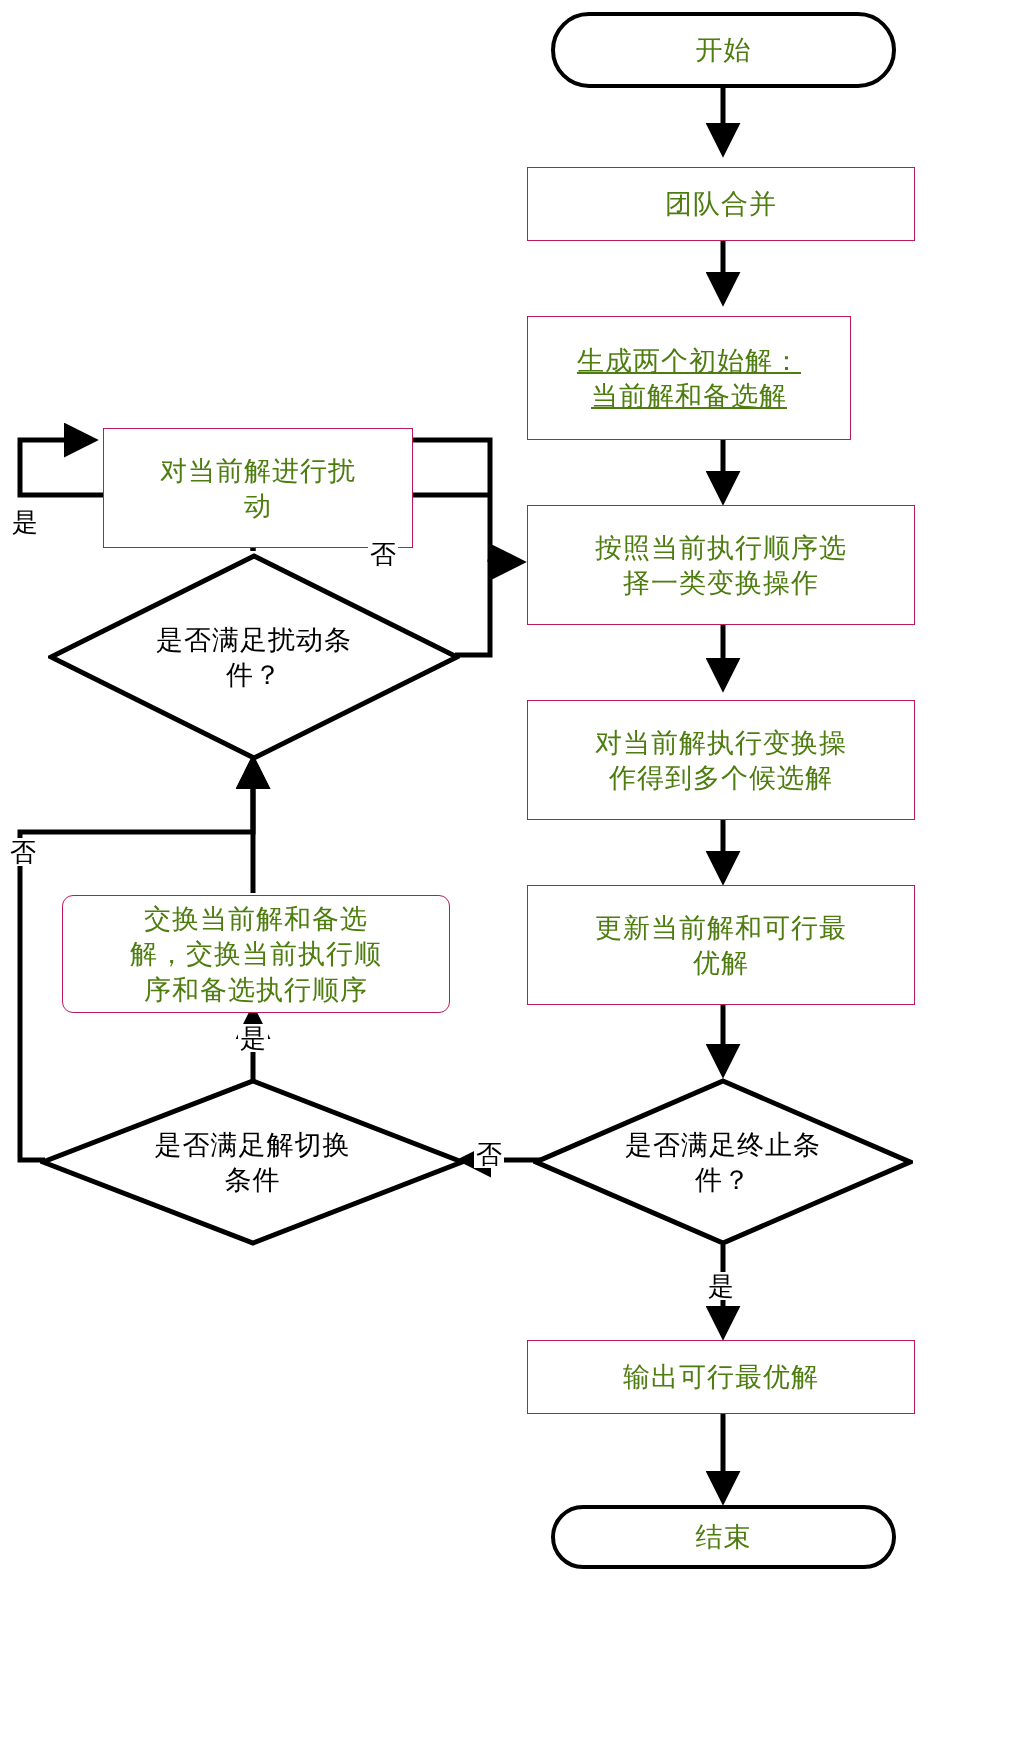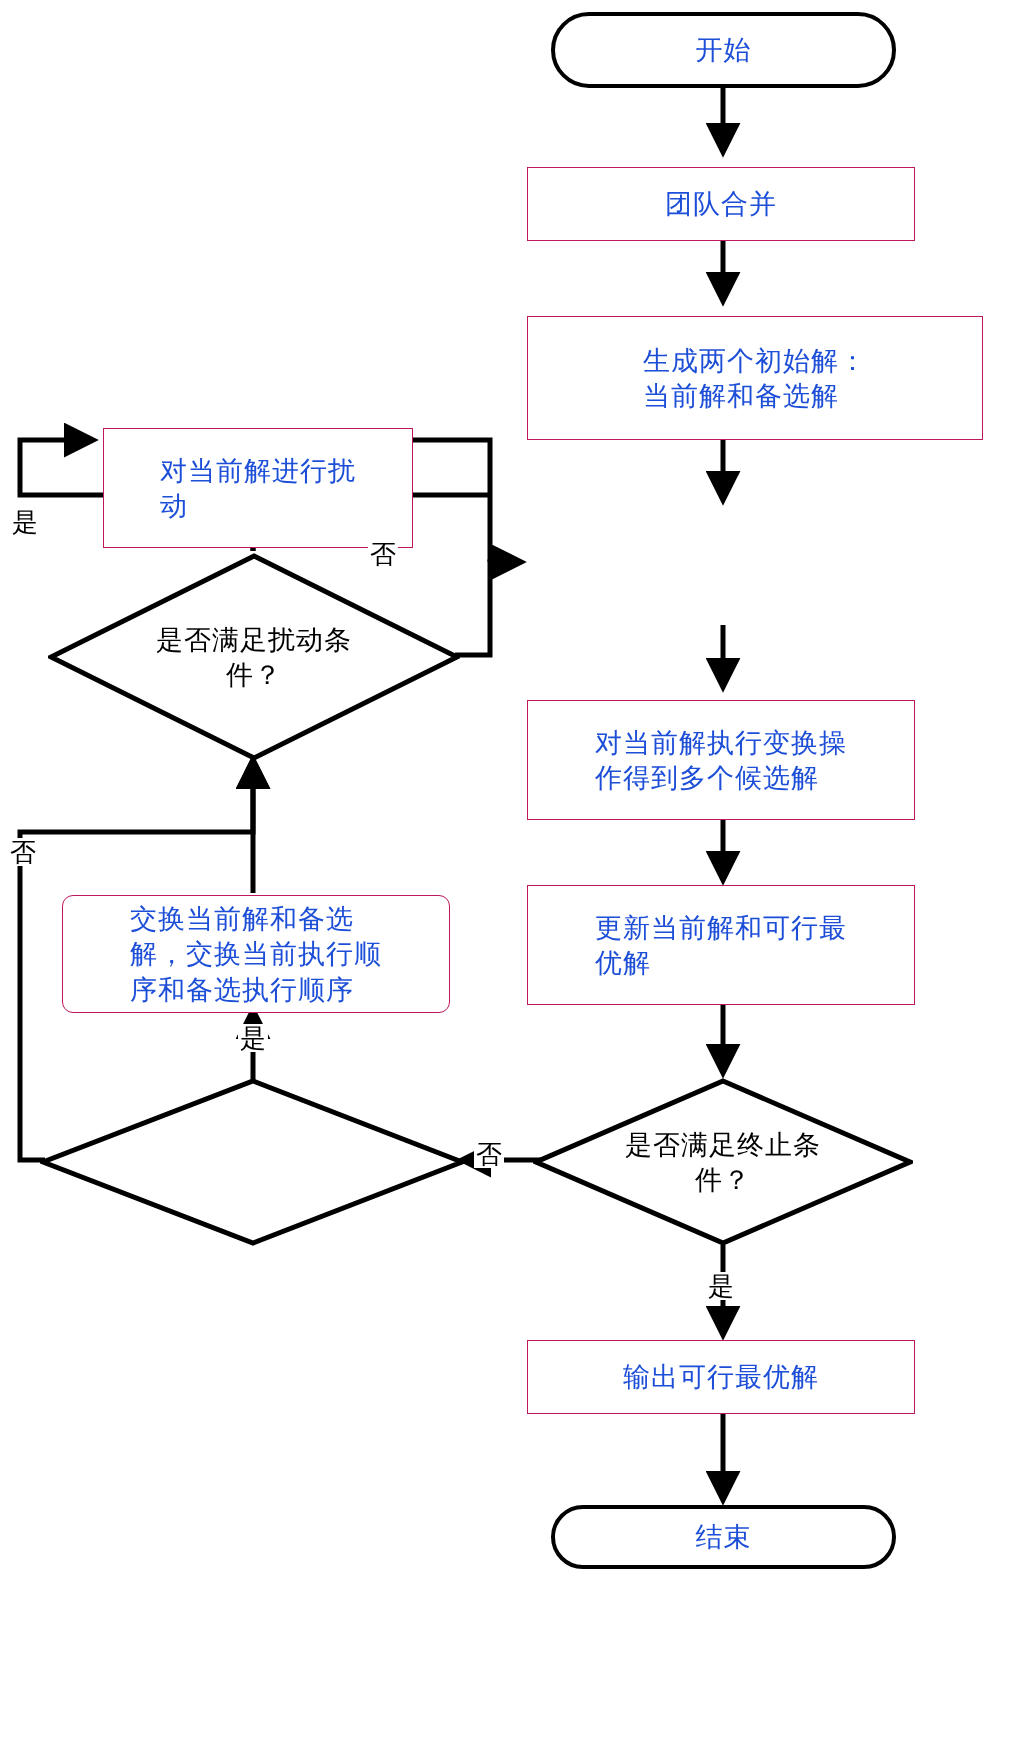--- a/index.html
+++ b/index.html
@@ -2,21 +2,21 @@
 <html><head>
 <meta charset="utf-8">
 <title>Flowchart</title>
 <style>
   html,body{margin:0;padding:0;background:#ffffff;}
   body{font-family:"DejaVu Sans","Liberation Sans",sans-serif;}
   #canvas{position:relative;width:1027px;height:1738px;background:#fff;overflow:hidden;}
   svg#wires{position:absolute;left:0;top:0;width:1027px;height:1738px;}
 
   .node{position:absolute;box-sizing:border-box;display:flex;align-items:center;
-        justify-content:center;text-align:left;color:#1d4ed8;background:#fff;}
+        justify-content:center;text-align:center;color:#4d7c0f;background:#fff;}
   .proc{border:1px solid #be185d;}
   .term{border:4px solid #000;border-radius:999px;}
   .node .txt{display:block;line-height:1.30;font-size:27px;letter-spacing:1px;
              white-space:pre-line;padding:0 10px;}
 
   .dia{position:absolute;display:flex;align-items:center;justify-content:center;}
   .dia .txt{position:relative;z-index:2;font-size:27px;line-height:1.30;
             white-space:pre-line;text-align:center;letter-spacing:1px;}
   .dia svg{position:absolute;left:0;top:0;}
 
@@ -71,25 +71,29 @@
   </svg>
 
   <div class="node term" style="left:551px;top:12px;width:345px;height:76px;">
     <span class="txt">开始</span>
   </div>
 
   <div class="node proc" style="left:527px;top:167px;width:388px;height:74px;">
     <span class="txt">团队合并</span>
   </div>
 
-  <div class="node proc" style="left:527px;top:316px;width:456px;height:124px;">
+  <div class="node proc" style="left:527px;top:316px;width:324px;height:124px;text-decoration:underline;">
     <span class="txt">生成两个初始解：
 当前解和备选解</span>
   </div>
 
+  <div class="node proc" style="left:527px;top:505px;width:388px;height:120px;">
+    <span class="txt">按照当前执行顺序选
+择一类变换操作</span>
+  </div>
 
   <div class="node proc" style="left:527px;top:700px;width:388px;height:120px;">
     <span class="txt">对当前解执行变换操
 作得到多个候选解</span>
   </div>
 
   <div class="node proc" style="left:527px;top:885px;width:388px;height:120px;">
     <span class="txt">更新当前解和可行最
 优解</span>
   </div>
@@ -107,20 +111,22 @@
   </div>
 
   <div class="node term" style="left:551px;top:1505px;width:345px;height:64px;">
     <span class="txt">结束</span>
   </div>
 
   <div class="dia" style="left:40px;top:1078px;width:425px;height:168px;">
     <svg width="425" height="168" viewBox="0 0 425 168" xmlns="http://www.w3.org/2000/svg">
       <polygon points="213,3 422,84 213,165 3,84" fill="#fff" stroke="#000" stroke-width="5"></polygon>
     </svg>
+    <span class="txt">是否满足解切换
+条件</span>
   </div>
 
   <div class="node proc" style="left:62px;top:895px;width:388px;height:118px;border-radius:11px;">
     <span class="txt">交换当前解和备选
 解，交换当前执行顺
 序和备选执行顺序</span>
   </div>
 
   <div class="dia" style="left:48px;top:553px;width:412px;height:208px;">
     <svg width="412" height="208" viewBox="0 0 412 208" xmlns="http://www.w3.org/2000/svg">

